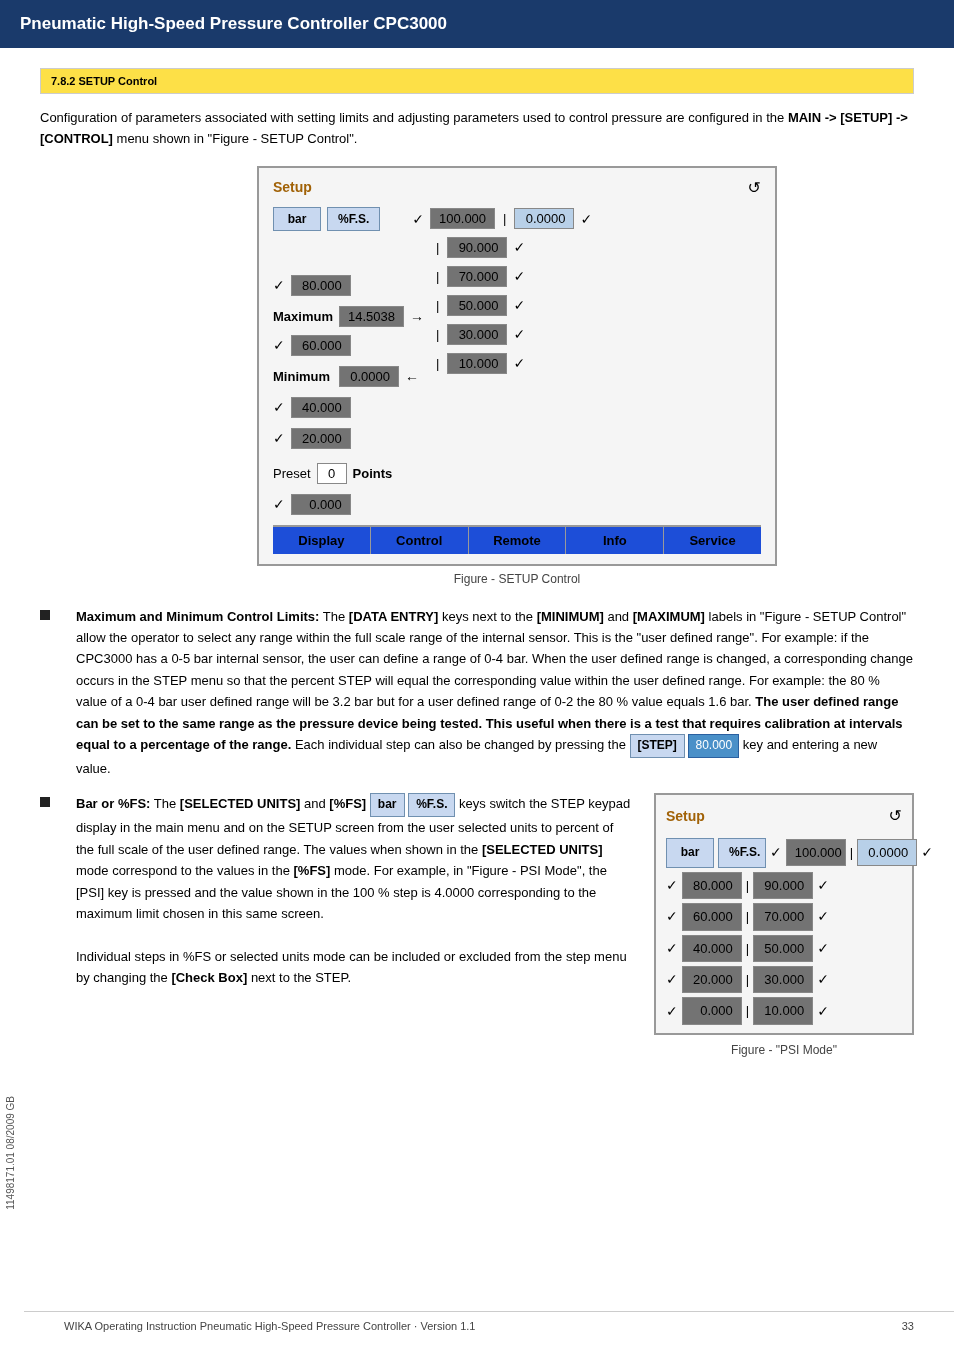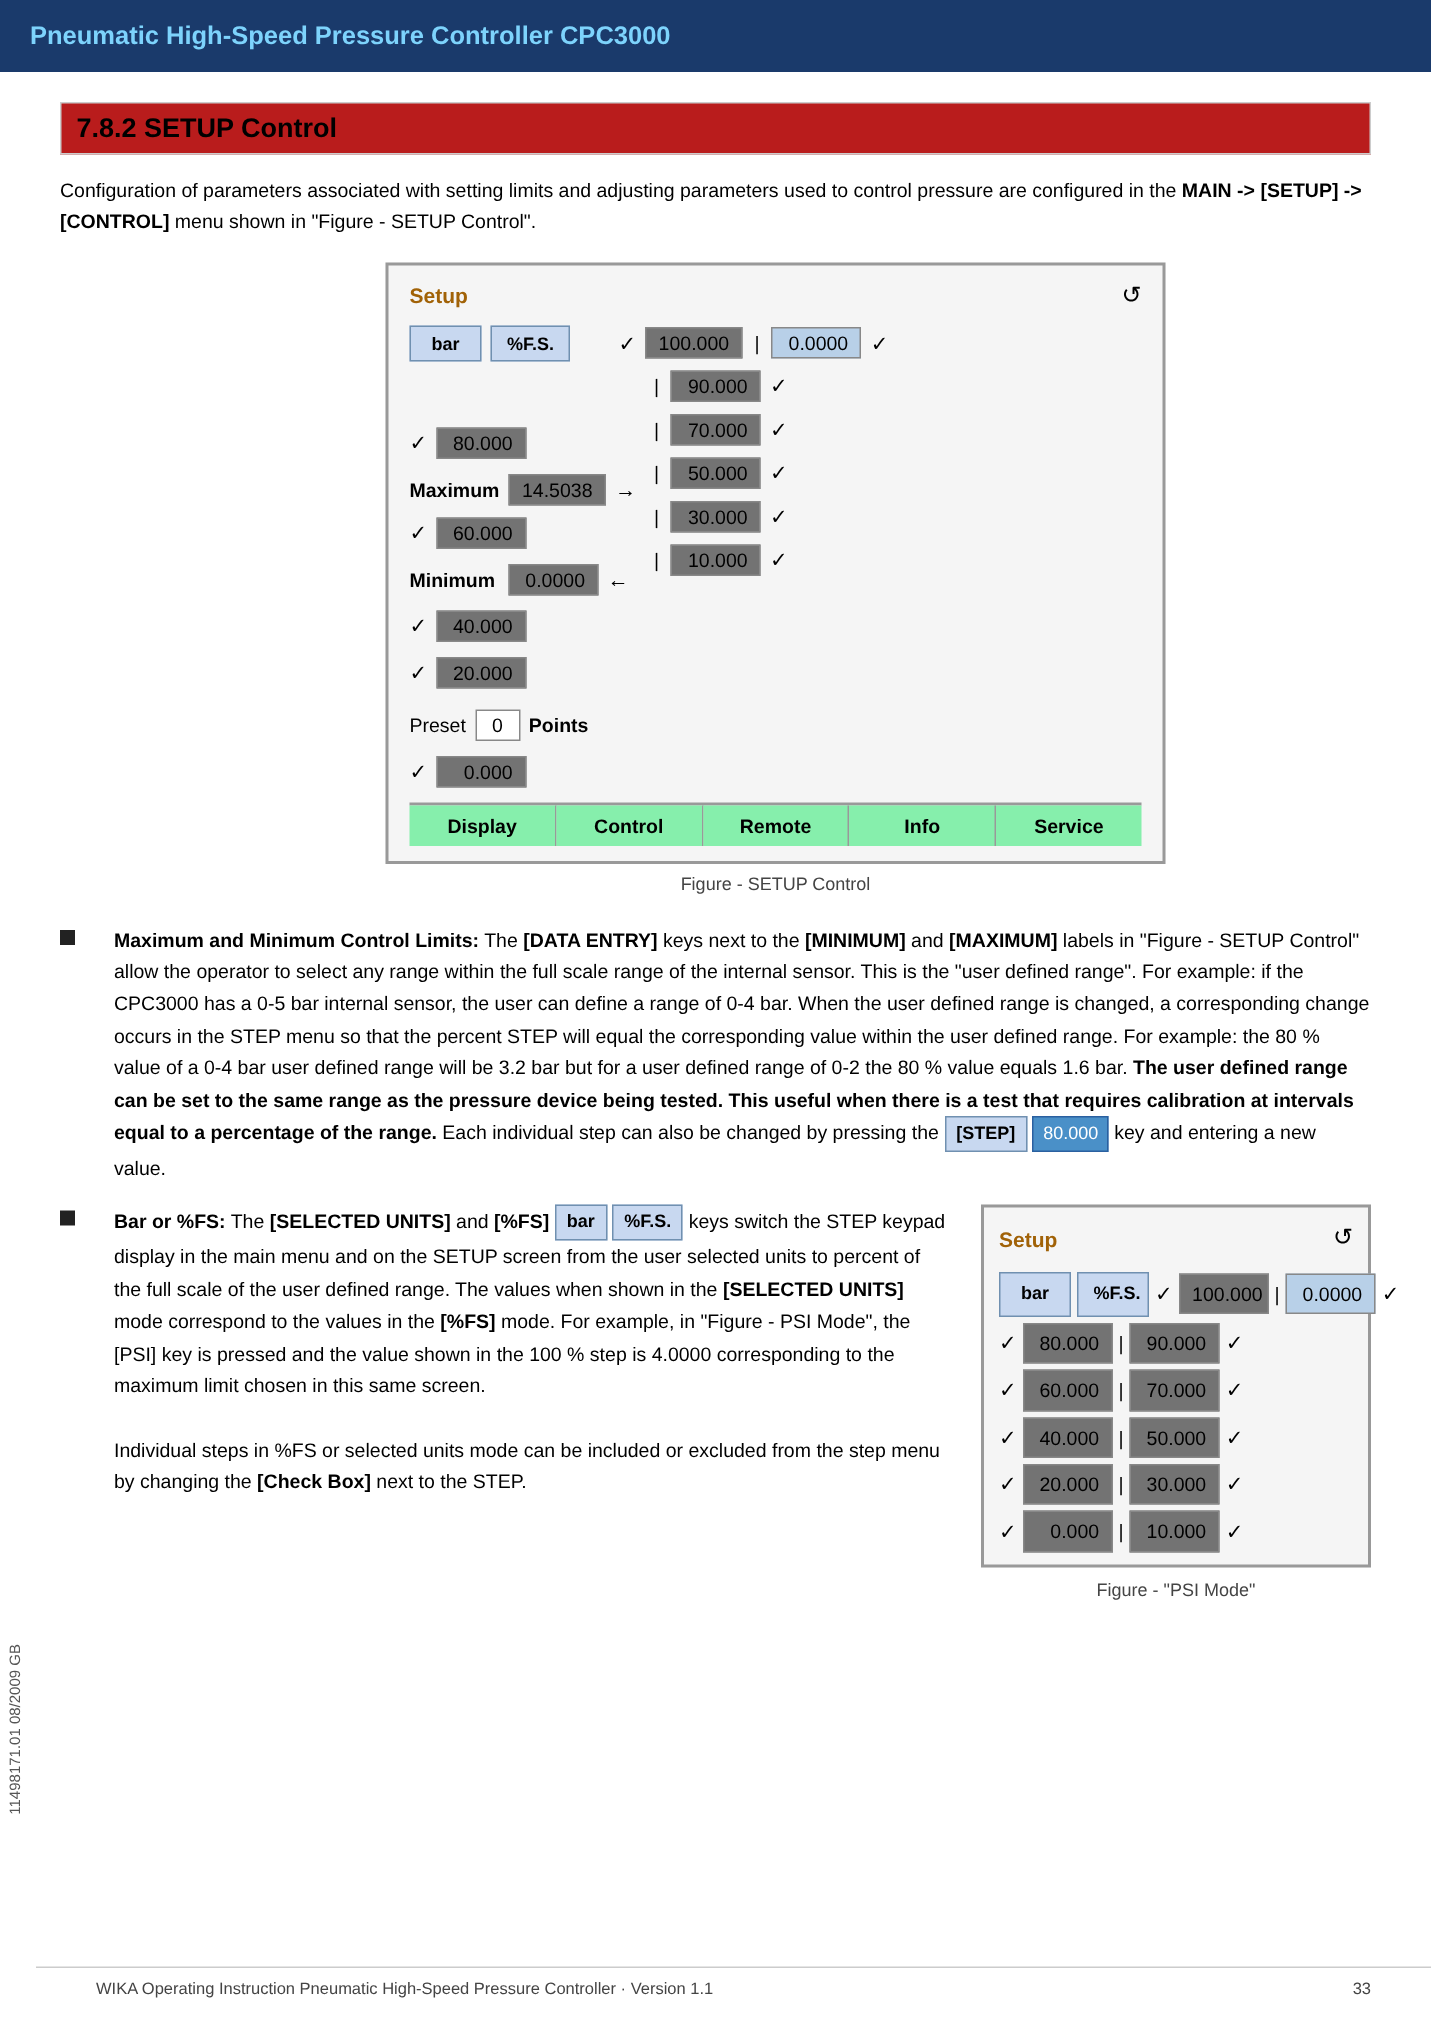--- a/index.html
+++ b/index.html
@@ -9,37 +9,37 @@
       background: #fff;
       width: 954px;
       min-height: 1350px;
       color: #000;
       position: relative;
     }
 
     
     .page-header {
       background: #1a3a6b;
-      color: #7dd3fc;
+      color: #ffffff;
       padding: 14px 20px;
       font-size: 17px;
       font-weight: bold;
     }
 
     .page-content {
       padding: 20px 40px 40px 40px;
     }
 
     
     .section-header {
-      background: #b91c1c;
+      background: #fde047;
       border: 1px solid #ccc;
       padding: 6px 10px;
       font-weight: bold;
-      font-size: 18px;
+      font-size: 11px;
       margin-bottom: 14px;
     }
 
     .section-body {
       font-size: 13px;
       line-height: 1.6;
       margin-bottom: 16px;
     }
 
     .section-body b {
@@ -135,21 +135,21 @@
       margin-top: 10px;
     }
 
     .nav-item {
       flex: 1;
       text-align: center;
       padding: 6px 4px;
       font-weight: bold;
       font-size: 13px;
       border-right: 1px solid #999;
-      background: #86efac;
+      background: #1d4ed8;
       cursor: pointer;
     }
 
     .nav-item:last-child {
       border-right: none;
     }
 
     .figure-caption {
       font-size: 12px;
       color: #444;

